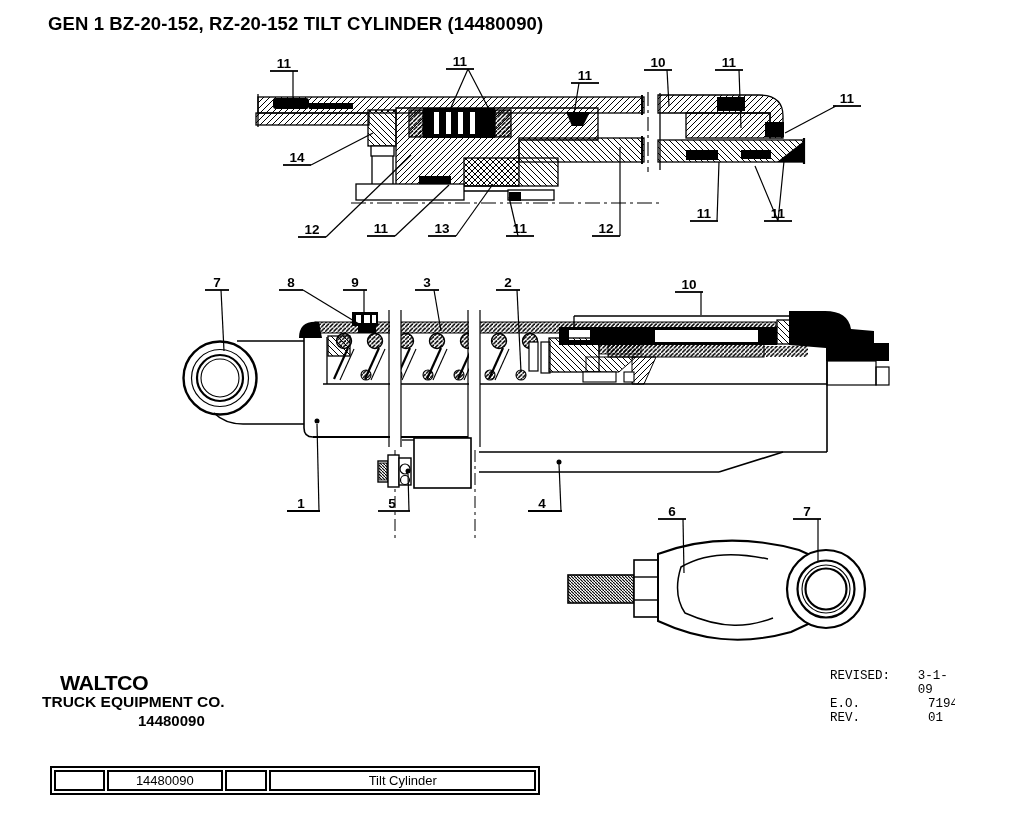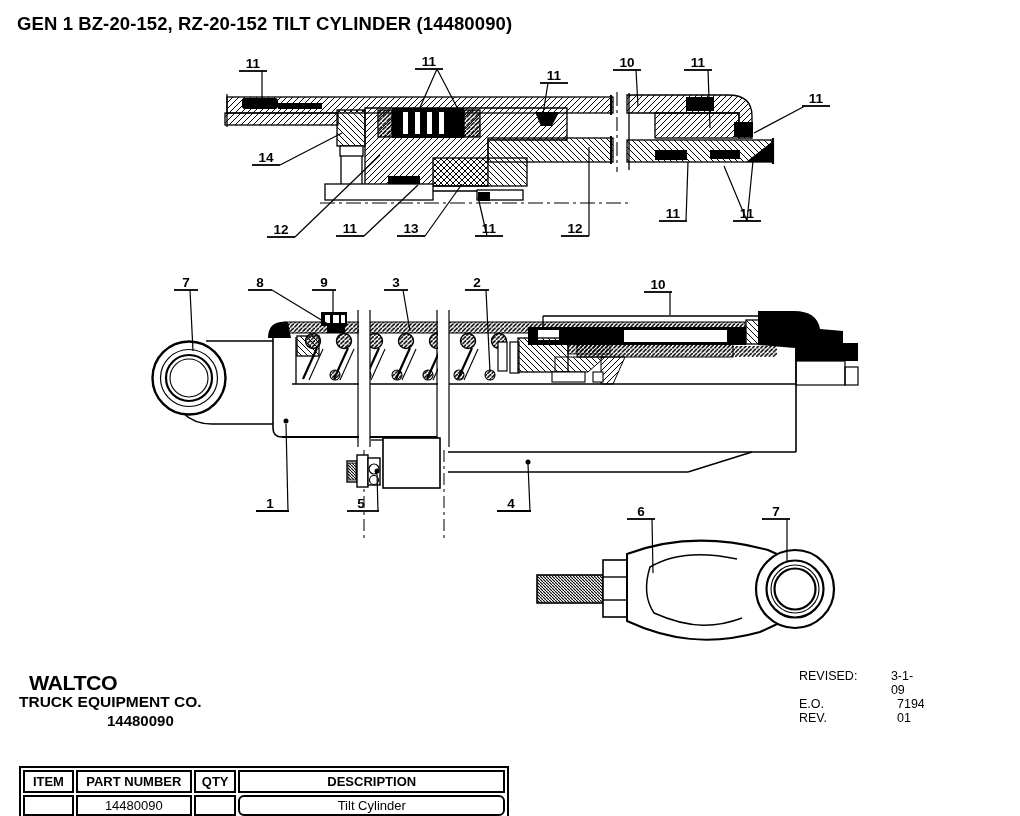--- a/index.html
+++ b/index.html
@@ -1,34 +1,34 @@
 <!DOCTYPE html>
 <html><head>
 <meta charset="utf-8">
 <style>
   html,body{margin:0;padding:0;background:#fff;}
   .page{position:relative;width:924px;height:816px;background:#ffffff;
-        font-family:"Liberation Sans",sans-serif;color:#000;overflow:hidden;}
+        font-family:"Liberation Sans",sans-serif;color:#000;overflow:hidden;margin-left:31px;}
   .abs{position:absolute;}
   .title{left:17px;top:13px;font-size:18.5px;font-weight:bold;letter-spacing:0.1px;white-space:nowrap;}
   svg.drawing{position:absolute;left:0;top:0;}
   svg text{font-family:"Liberation Sans",sans-serif;font-weight:bold;font-size:13.5px;fill:#000;}
   .brand-logo{left:29px;top:671px;font-size:21px;font-weight:900;letter-spacing:-0.5px;transform:scaleX(1.02);transform-origin:left;}
-  .brand-co{left:19px;top:693px;font-size:15.5px;font-weight:bold;}
+  .brand-co{left:11px;top:693px;font-size:15.5px;font-weight:bold;}
   .brand-part{left:107px;top:712px;font-size:15px;font-weight:bold;}
   .rev{left:799px;top:669px;font-size:12.5px;line-height:14px;}
-  .rev-row{display:flex;}
+  .rev-row{display:flex;font-family:Liberation Mono, monospace;}
   .rev-label{width:98px;}
   .doc-code{left:981px;top:717px;font-size:17px;font-weight:bold;}
   table.parts{position:absolute;left:19px;top:766px;border-collapse:separate;border-spacing:2px;
               border:2px solid #000;background:#fff;table-layout:fixed;width:490px;}
   table.parts th,table.parts td{border:2px solid #000;font-size:13px;padding:0 3px;height:19px;
               text-align:center;white-space:nowrap;overflow:hidden;}
   table.parts td{height:17px;font-weight:normal;}
-  td.desc{text-align:left;padding-left:8px;border-radius:6px;}
+  td.desc{text-align:left;padding-left:8px;}
 </style>
 </head>
 <body>
 
 <div class="page">
 
   <div class="abs title">GEN 1 BZ-20-152, RZ-20-152 TILT CYLINDER (14480090)</div>
 
   <svg class="drawing" width="1020" height="816" viewBox="0 0 1020 816">
     <defs>
@@ -355,26 +355,20 @@
   <div class="abs doc-code">PM-500</div>
 
   <table class="parts">
     <colgroup>
         <col style="width:50px">
         <col style="width:114px">
         <col style="width:42px">
         <col style="width:262px">
       </colgroup>
     <tbody>
-        <tr>
-      <th>ITEM</th>
-      <th>PART NUMBER</th>
-      <th>QTY</th>
-      <th>DESCRIPTION</th>
-    </tr>
     <tr>
       <td></td>
       <td>14480090</td>
       <td></td>
       <td class="desc">Tilt Cylinder</td>
     </tr>
   </tbody>
     </table>
 
 </div>

